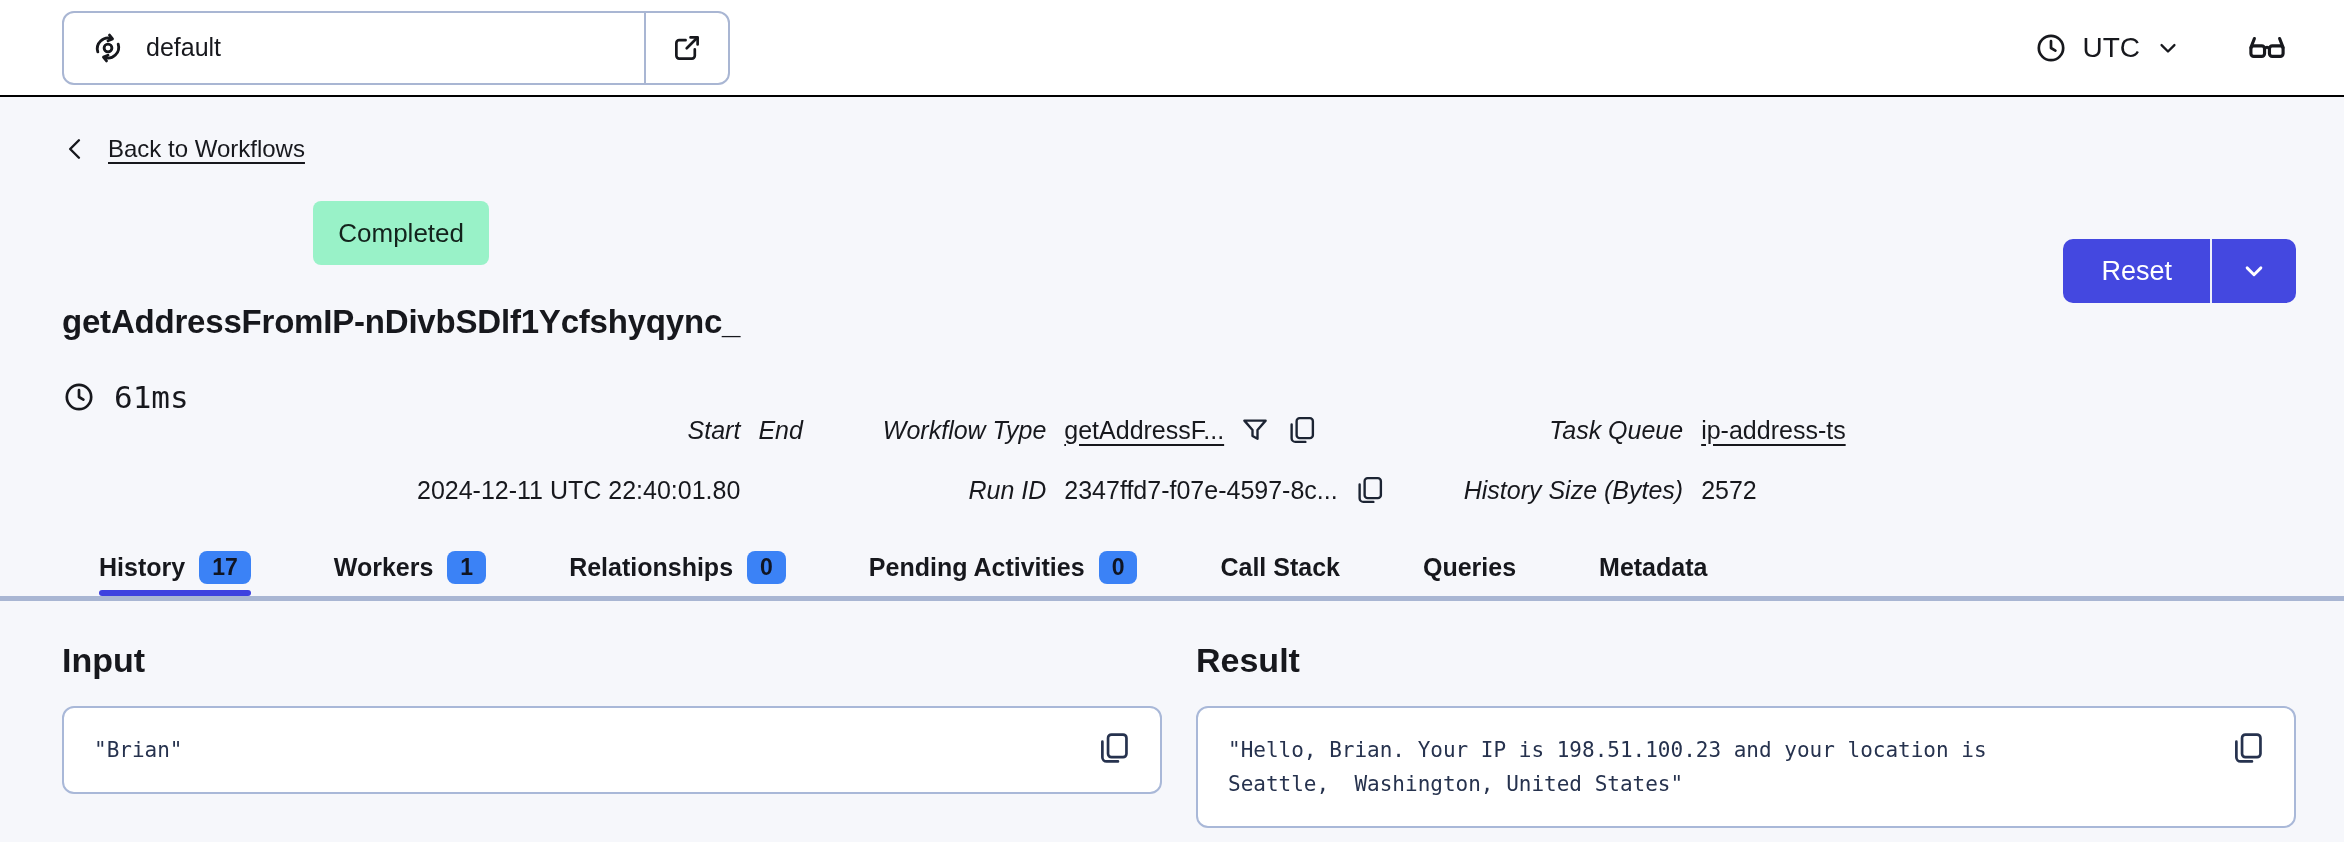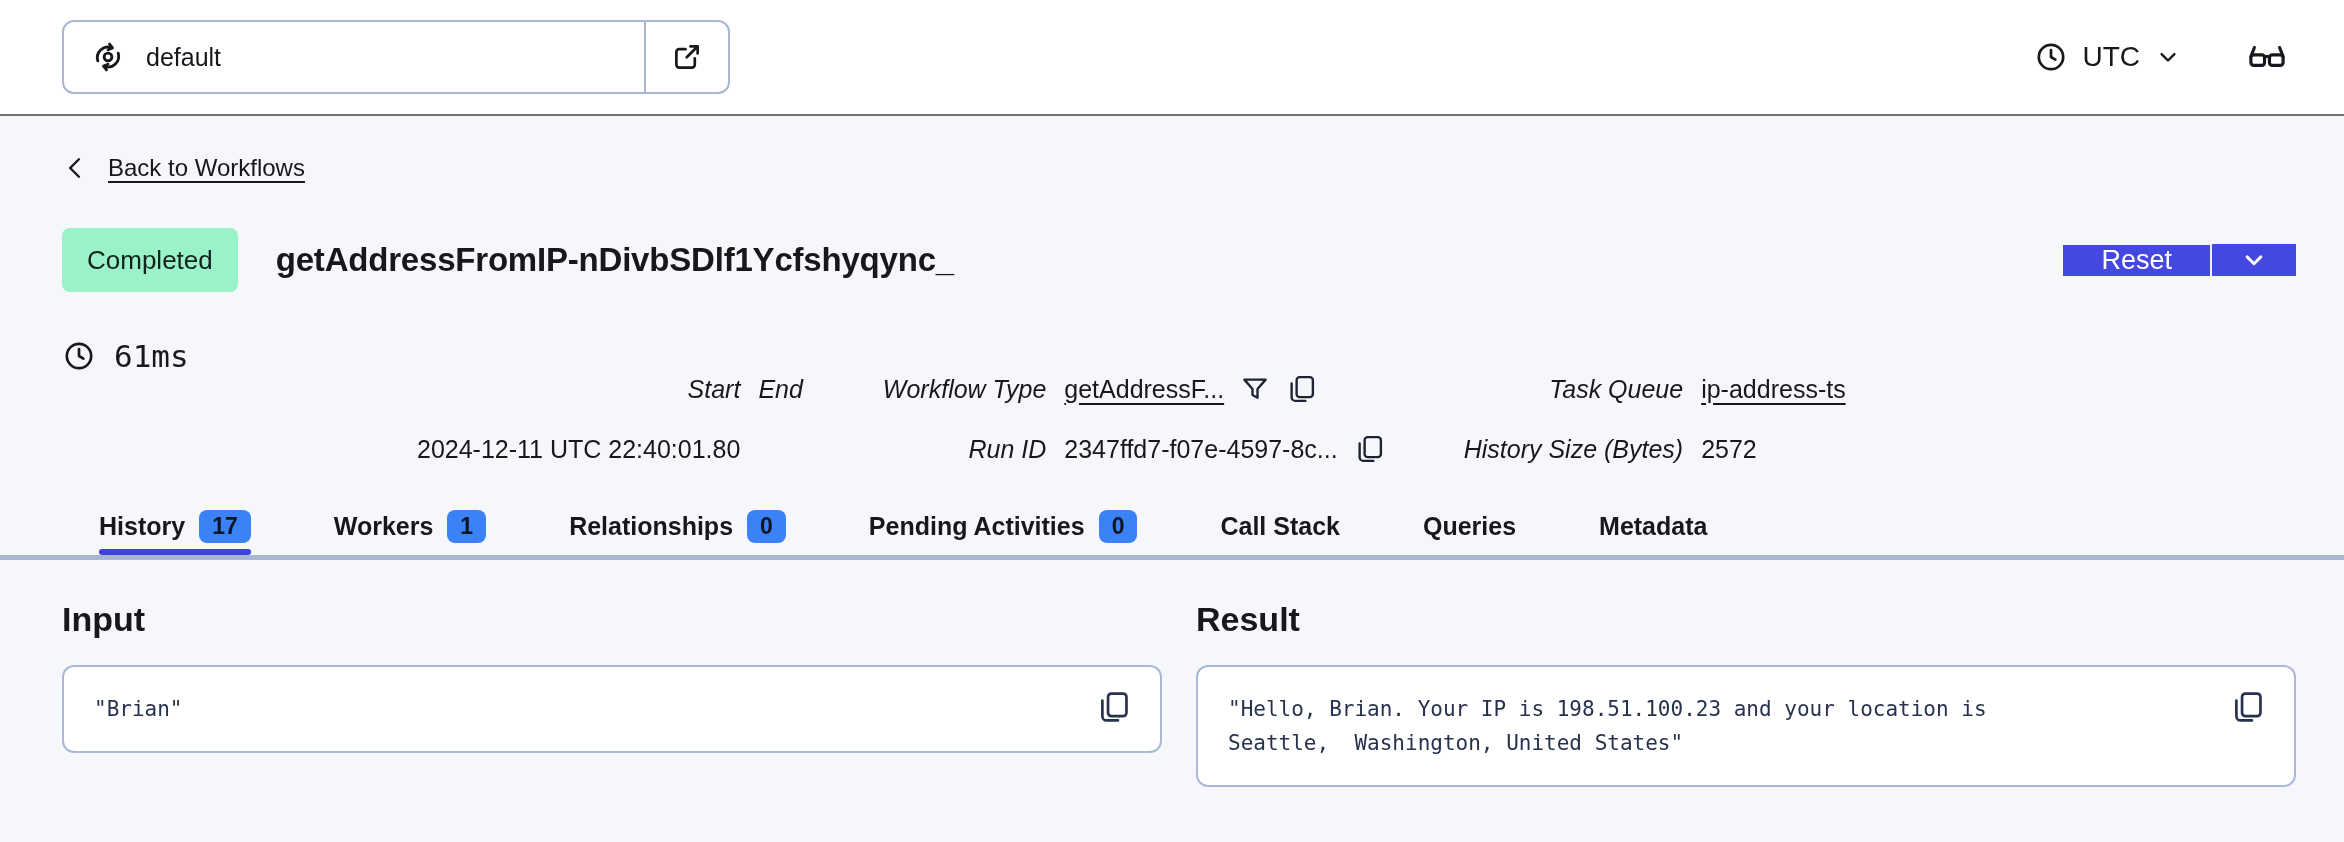--- a/index.html
+++ b/index.html
@@ -6,21 +6,21 @@
   html,body { margin:0; padding:0; }
   body {
     width:2344px; height:842px; overflow:hidden;
     background:#f6f7fb; color:#17181d;
     font-family:"Liberation Sans", sans-serif;
   }
   svg { display:block; }
 
   
   .topbar{
-    height:116px; background:#ffffff; border-bottom:2px solid #737373;
+    height:97px; background:#ffffff; border-bottom:2px solid #000000;
     display:flex; align-items:center; justify-content:space-between;
     padding:0 56px 0 62px;
   }
   .ns-select{
     display:flex; align-items:stretch; width:668px; height:74px;
     border:2px solid #a9b6d3; border-radius:12px; background:#fff; overflow:hidden;
     cursor:pointer;
   }
   .ns-main{ flex:1; display:flex; align-items:center; gap:20px; padding:0 26px;
     border-right:2px solid #a9b6d3; font-size:25px; color:#17181d; }
@@ -32,26 +32,26 @@
   .labs-btn{ background:none; border:none; cursor:pointer; color:#17181d; padding:0; }
 
   
   .content{ padding:0 48px 0 62px; }
 
   .back-row{ margin-top:38px; display:inline-flex; align-items:center; gap:18px;
     font-size:24px; color:#17181d; text-decoration:none; }
   .back-label{ text-decoration:underline; text-underline-offset:5px; }
 
   .header-row{ margin-top:34px; display:flex; align-items:center; justify-content:space-between; }
-  .header-left{ display:flex; align-items:center; gap:38px; }
+  .header-left{ display:flex; align-items:center; gap:38px;flex-direction:column; }
   .status-badge{ background:#99f2c8; color:#13231c; font-size:26px; line-height:1;
     padding:19px 25px; border-radius:8px; white-space:nowrap; }
   .wf-title{ font-size:33px; font-weight:700; margin:0; letter-spacing:-0.2px; }
 
-  .split-btn{ display:flex; height:80px; border-radius:10px; overflow:hidden;align-items:center; }
+  .split-btn{ display:flex; height:64px; border-radius:10px; overflow:hidden; }
   .split-main{ background:#4448e0; color:#fff; border:none; cursor:pointer;
     font-family:inherit; font-size:27px; padding:0 38px;
     border-right:2px solid #eef0fb; display:flex; align-items:center; }
   .split-caret{ background:#4448e0; color:#fff; border:none; cursor:pointer;
     width:84px; display:flex; align-items:center; justify-content:center; }
 
   .stats-row{ margin-top:30px; display:flex; align-items:flex-start;flex-direction:column; }
   .duration{ display:flex; align-items:center; gap:18px; margin-top:8px;
     font-family:"DejaVu Sans Mono", monospace; font-size:31px; }
   .details{ display:flex; gap:80px; margin-left:355px; }

